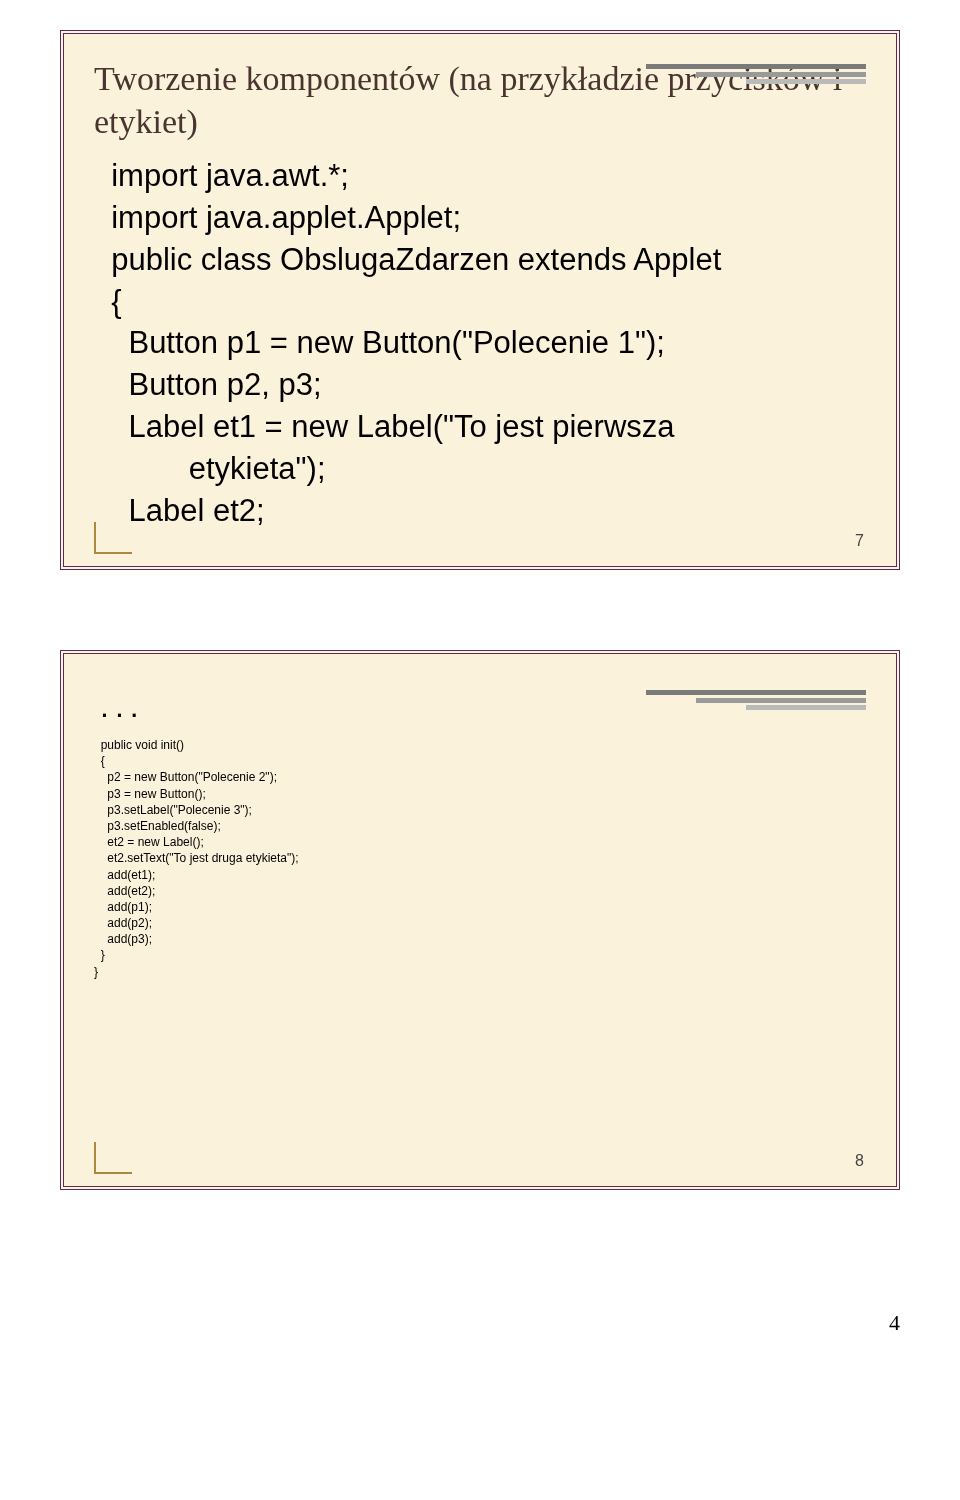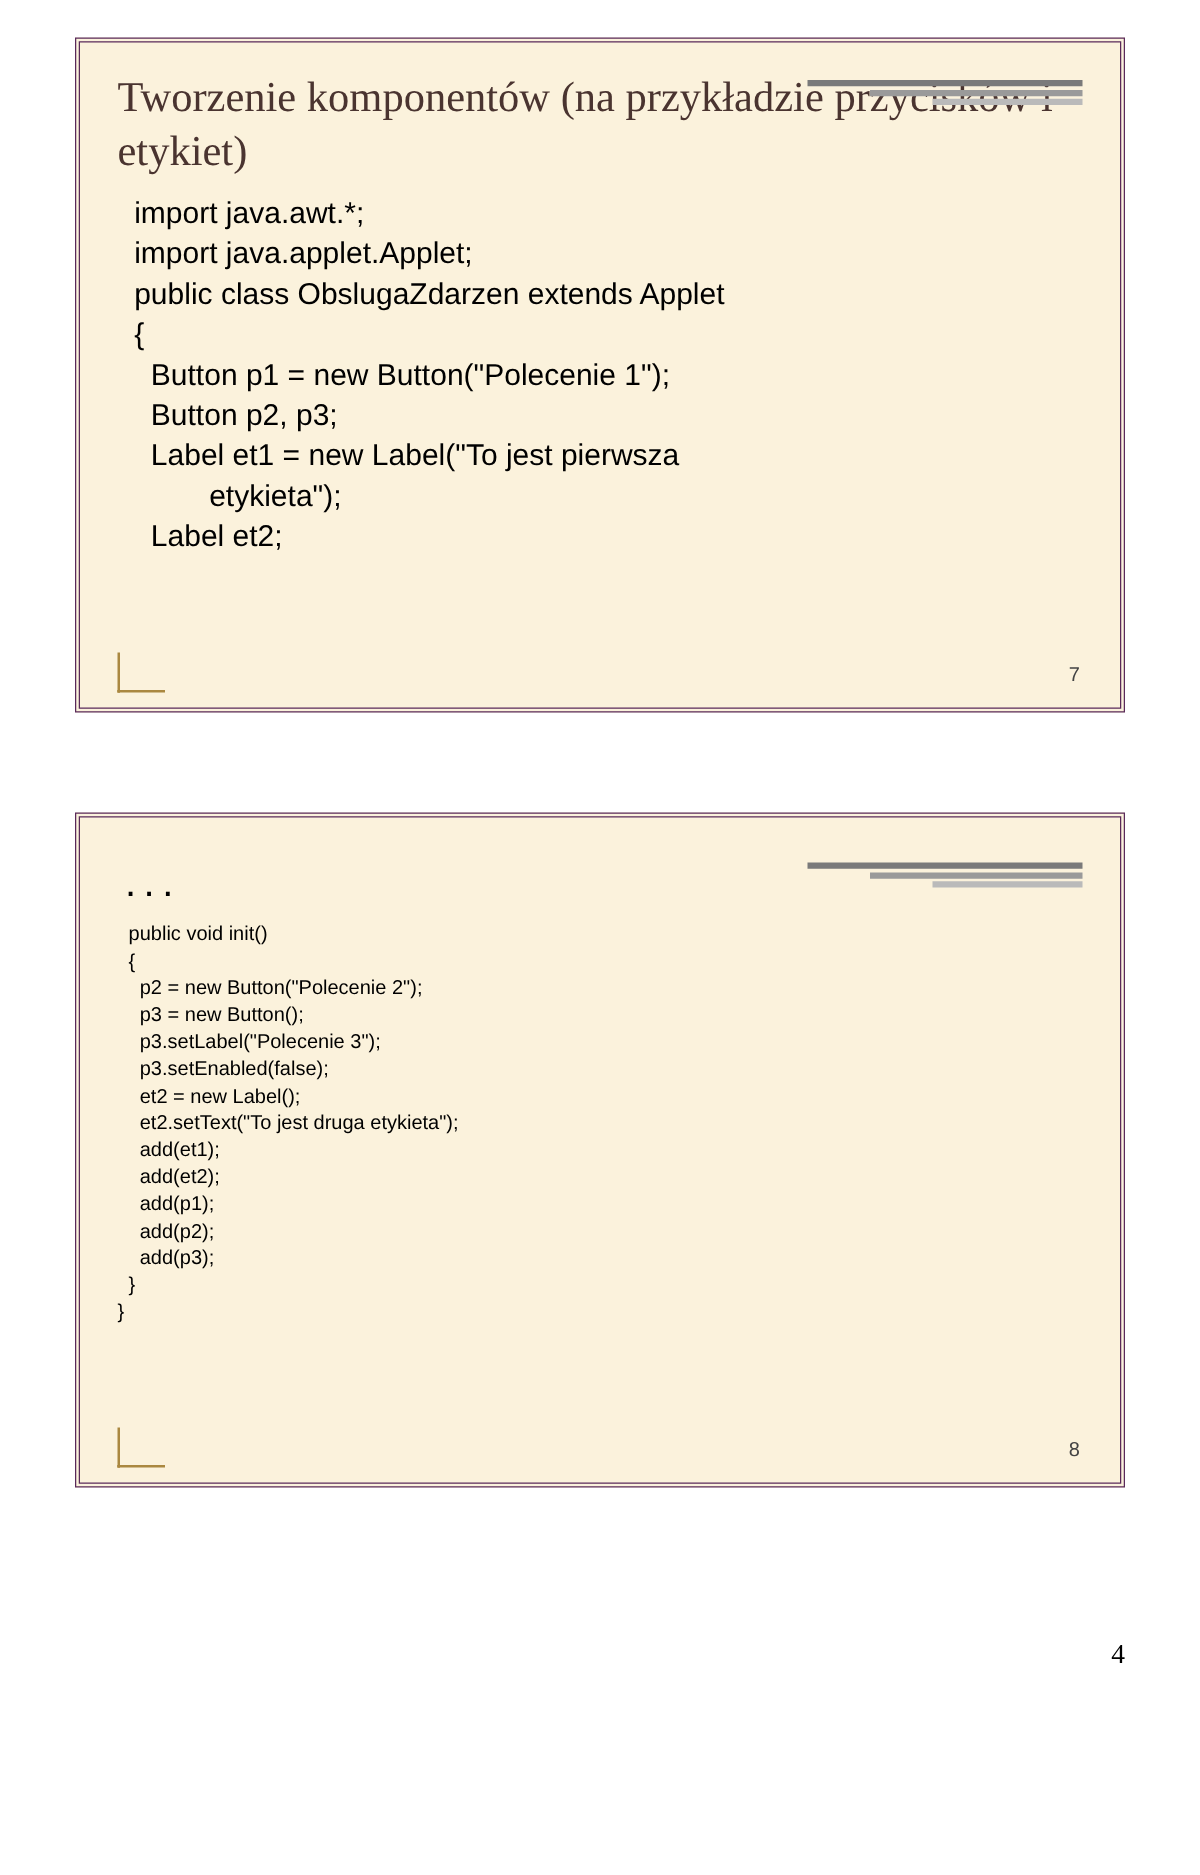--- a/index.html
+++ b/index.html
@@ -59,29 +59,29 @@
   .decor-brace2 {
     position: absolute;
     left: 30px;
     bottom: 12px;
     width: 38px;
     height: 0;
     border-top: 2px solid #aa8840;
   }
   .code {
     font-family: Arial, Helvetica, sans-serif;
-    font-size: 24px;
+    font-size: 31px;
     line-height: 1.35;
     color: #000;
     white-space: pre;
     margin-top: 8px;
   }
   .code-small {
     font-family: Arial, Helvetica, sans-serif;
-    font-size: 16px;
+    font-size: 12px;
     line-height: 1.35;
     color: #000;
     white-space: pre;
     margin-top: 4px;
   }
   .ellipsis {
     font-family: Arial, Helvetica, sans-serif;
     font-size: 32px;
     color: #000;
     margin: 10px 0 12px 6px;

